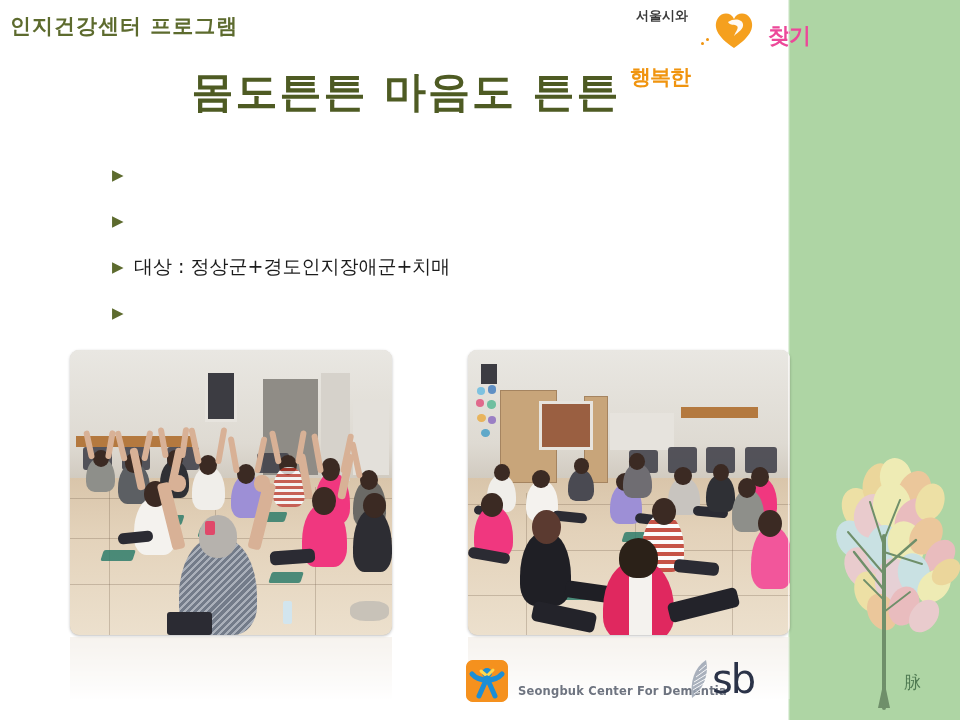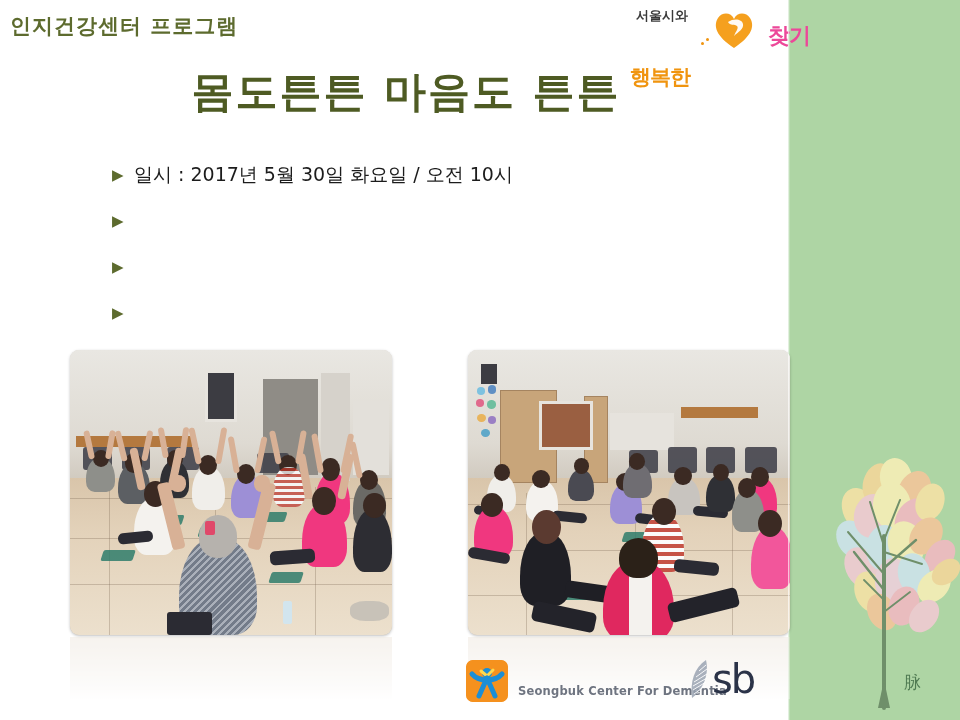--- a/index.html
+++ b/index.html
@@ -374,27 +374,27 @@
       </svg>
     </div>
     <div class="sl-find">찾기</div>
   </div>
 
   <div class="main-title">몸도튼튼 마음도 튼튼</div>
 
   <div class="bullets">
     <div class="bullet-row">
       <span class="bullet-marker">▶</span>
-      <span class="bullet-text">일시 : 2017년  5월 30일 화요일 /  오전 10시</span>
     </div>
     <div class="bullet-row">
       <span class="bullet-marker">▶</span>
     </div>
     <div class="bullet-row">
       <span class="bullet-marker">▶</span>
+      <span class="bullet-text">대상 : 정상군+경도인지장애군+치매</span>
     </div>
     <div class="bullet-row">
       <span class="bullet-marker">▶</span>
     </div>
   </div>
 
   <div class="photo photo-left">
     <div class="scene">
       <div class="ceiling"></div>
       <div class="wall"></div>

